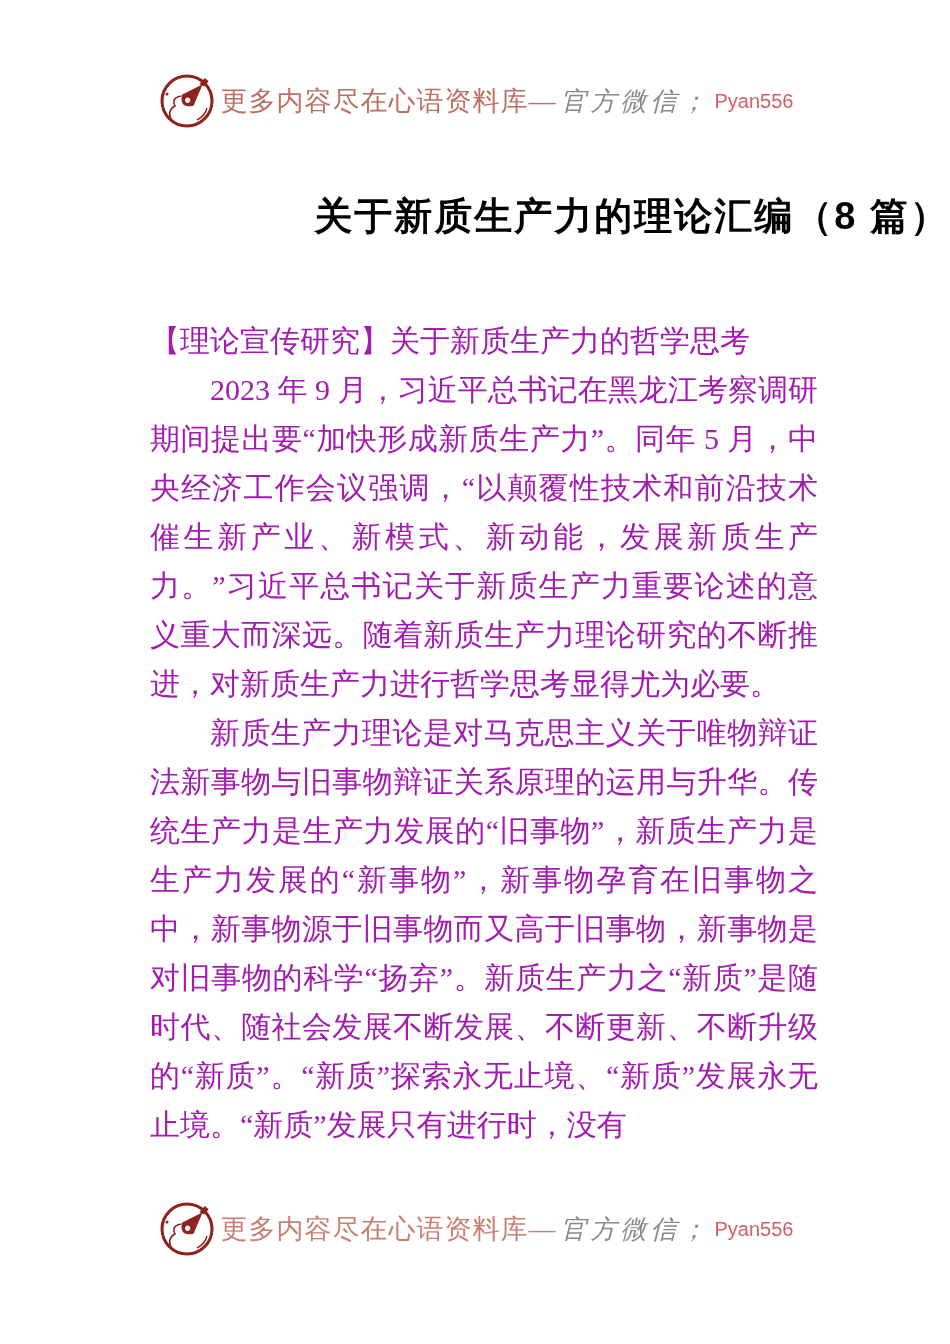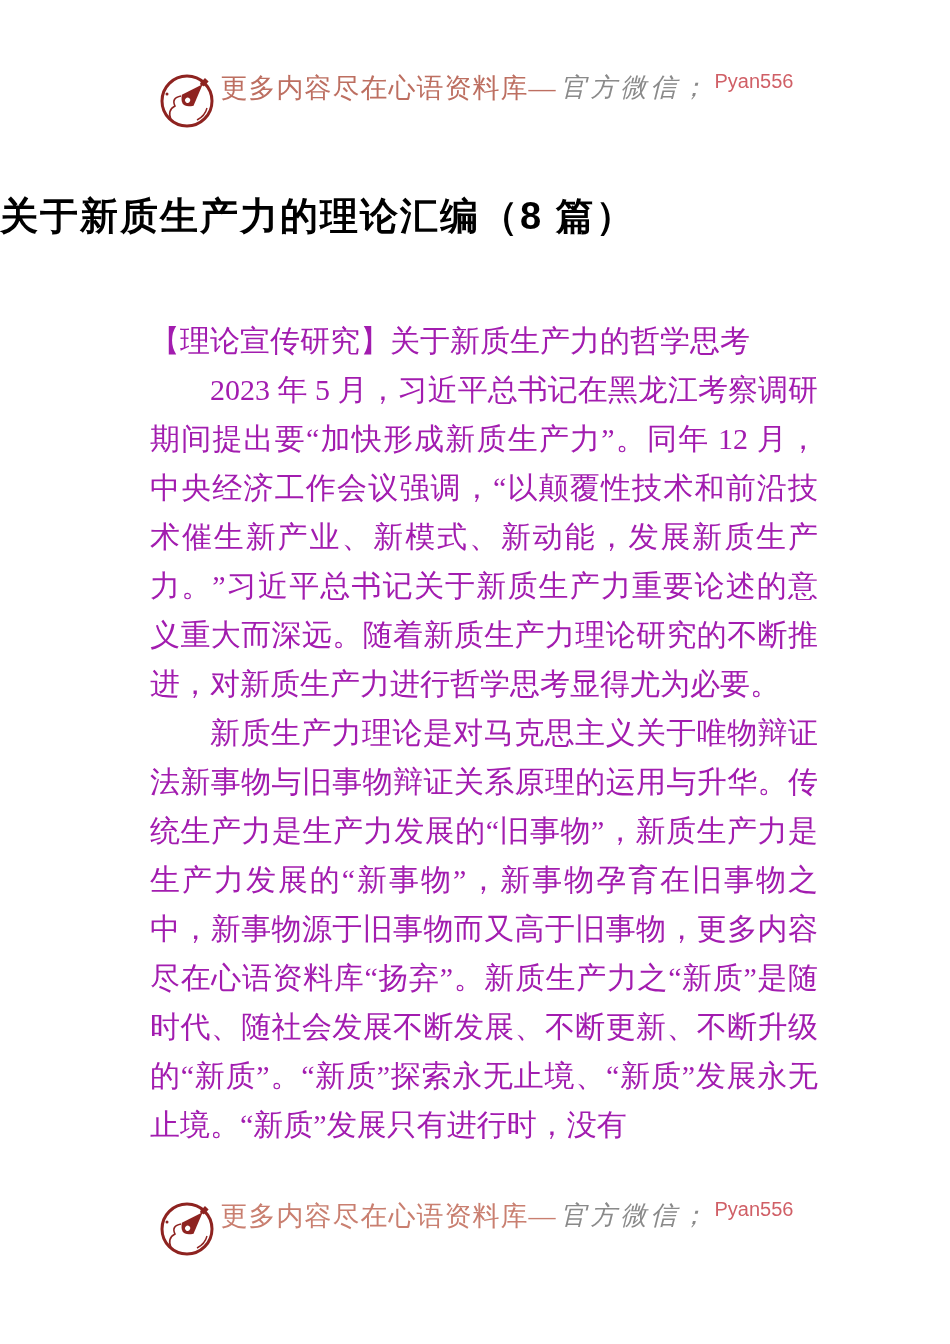--- a/index.html
+++ b/index.html
@@ -16,20 +16,21 @@
     overflow: hidden;
     font-family: "Liberation Serif", serif;
   }
   
   .banner {
     position: absolute;
     left: 0;
     width: 100%;
     display: flex;
     justify-content: center;
+    align-items: center;
     gap: 4px;
     white-space: nowrap;
   }
   .banner.header { top: 70px; }
   .banner.footer { top: 1198px; }
   .banner .logo {
     display: inline-flex;
     width: 60px;
     height: 62px;
     flex: 0 0 auto;
@@ -52,21 +53,21 @@
     font-size: 20px;
     color: #d05f66;
     font-family: "Liberation Sans", sans-serif;
   }
   
   .doc-title {
     position: absolute;
     top: 166px;
     left: 0;
     width: 100%;
-    text-align: left;
+    text-align: right;
     font-size: 38px;
     font-weight: bold;
     color: #000000;
     letter-spacing: 2px;
     font-family: "Liberation Sans", sans-serif;
   }
   
   .doc-body {
     position: absolute;
     top: 316px;
@@ -108,22 +109,22 @@
     <span class="brand">更多内容尽在心语资料库—</span>
       <span class="wechat-label">官方微信；</span>
       <span class="wechat-id">Pyan556</span>
   </div>
 
   <h1 class="doc-title">关于新质生产力的理论汇编（8 篇）</h1>
 
   <div class="doc-body">
 
   <p>【理论宣传研究】关于新质生产力的哲学思考</p>
-      <p class="indent">2023 年 5 月，习近平总书记在黑龙江考察调研期间提出要“加快形成新质生产力”。同年 12 月，中央经济工作会议强调，“以颠覆性技术和前沿技术催生新产业、新模式、新动能，发展新质生产力。”习近平总书记关于新质生产力重要论述的意义重大而深远。随着新质生产力理论研究的不断推进，对新质生产力进行哲学思考显得尤为必要。</p>
-      <p class="indent">新质生产力理论是对马克思主义关于唯物辩证法新事物与旧事物辩证关系原理的运用与升华。传统生产力是生产力发展的“旧事物”，新质生产力是生产力发展的“新事物”，新事物孕育在旧事物之中，新事物源于旧事物而又高于旧事物，更多内容尽在心语资料库“扬弃”。新质生产力之“新质”是随时代、随社会发展不断发展、不断更新、不断升级的“新质”。“新质”探索永无止境、“新质”发展永无止境。“新质”发展只有进行时，没有</p>
+      <p class="indent">2023 年 9 月，习近平总书记在黑龙江考察调研期间提出要“加快形成新质生产力”。同年 5 月，中央经济工作会议强调，“以颠覆性技术和前沿技术催生新产业、新模式、新动能，发展新质生产力。”习近平总书记关于新质生产力重要论述的意义重大而深远。随着新质生产力理论研究的不断推进，对新质生产力进行哲学思考显得尤为必要。</p>
+      <p class="indent">新质生产力理论是对马克思主义关于唯物辩证法新事物与旧事物辩证关系原理的运用与升华。传统生产力是生产力发展的“旧事物”，新质生产力是生产力发展的“新事物”，新事物孕育在旧事物之中，新事物源于旧事物而又高于旧事物，新事物是对旧事物的科学“扬弃”。新质生产力之“新质”是随时代、随社会发展不断发展、不断更新、不断升级的“新质”。“新质”探索永无止境、“新质”发展永无止境。“新质”发展只有进行时，没有</p>
     </div>
 
   <div class="banner footer">
     <span class="logo">
       <svg viewBox="0 0 60 62" width="60" height="62" aria-hidden="true">
         <circle cx="30" cy="31" r="25" fill="none" stroke="#8e2320" stroke-width="3"></circle>
         <path d="M14 50 Q10 40 18 36 Q14 28 24 26" fill="none" stroke="#8e2320" stroke-width="1.6"></path>
         <g transform="rotate(43 30 31)">
           <path d="M30 8 L38 30 Q30 42 22 30 Z" fill="#8e2320"></path>
           <circle cx="30" cy="30" r="2.6" fill="#ffffff"></circle>

